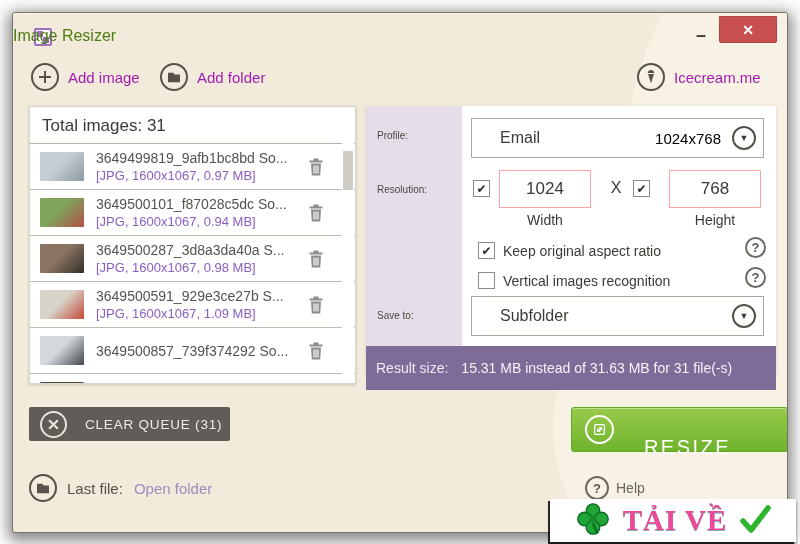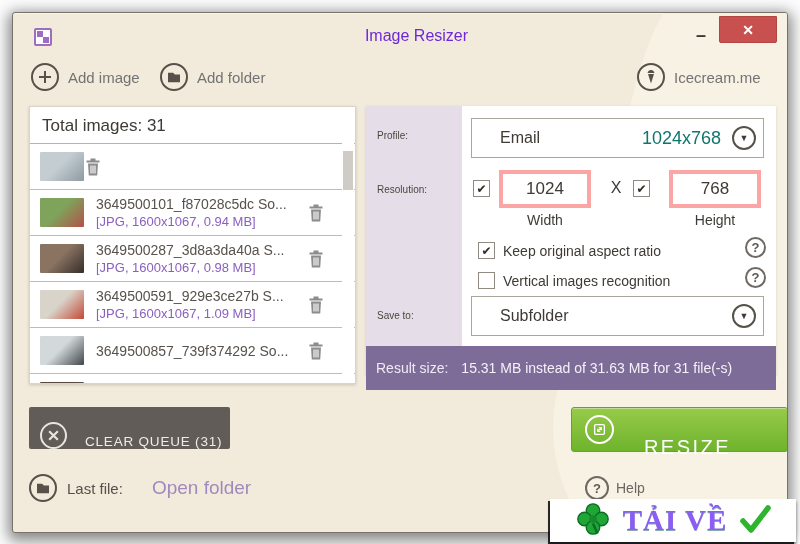--- a/index.html
+++ b/index.html
@@ -17,34 +17,34 @@
   .swirl { position: absolute; background: #f8f2e4; z-index: 0; }
   .swirl-a { left: 610px; top: -120px; width: 360px; height: 520px; border-radius: 48% 52% 40% 60%; transform: rotate(16deg); }
   .swirl-b { left: 540px; top: 250px; width: 330px; height: 330px; border-radius: 50%; }
   .layer { position: absolute; inset: 0; z-index: 1; }
 
   
   .app-icon { position: absolute; left: 21px; top: 15px; width: 18px; height: 18px;
     border: 2px solid #9e6cc0; background: #fff; border-radius: 2px; }
   .app-icon i { position: absolute; background: #9e6cc0; width: 6px; height: 6px; display: block; }
   .app-icon .c1 { left: 1px; top: 1px; } .app-icon .c2 { right: 1px; bottom: 1px; }
-  .title { position: absolute; left: 0; right: 0; top: 14px; text-align: center;
-    font-size: 16px; color: #6d28d9; padding-left: 33px; }
+  .title { position: absolute; left: 0; right: 0; top: 14px; 
+    font-size: 16px; color: #4d7c0f; }
   .min-btn { position: absolute; left: 681px; top: 17px; width: 14px; height: 14px;
     font-size: 18px; font-weight: bold; color: #3a3732; line-height: 10px; text-align: center; cursor: default; }
   .close-btn { position: absolute; left: 706px; top: 3px; width: 58px; height: 27px;
     background: #c8504e; border: 1px solid #b04543; border-radius: 0 0 2px 2px;
     color: #fff; font-size: 14px; font-weight: bold; display: grid; place-items: center; }
 
   
   .tool { position: absolute; top: 48px; height: 32px; display: flex; align-items: center; gap: 9px; }
   .tool-add-image { left: 18px; } .tool-add-folder { left: 147px; } .tool-brand { left: 624px; }
   .circle-ico { width: 28px; height: 28px; border: 2px solid #565249; border-radius: 50%;
     display: grid; place-items: center; flex: 0 0 auto; background: transparent; }
-  .tool span.lbl { font-size: 15px; color: #737373; }
+  .tool span.lbl { font-size: 15px; color: #a21caf; }
 
   
   .queue { position: absolute; left: 16px; top: 93px; width: 327px; height: 278px;
     background: #fff; border: 1px solid #d9d4ca; box-shadow: 0 1px 3px rgba(90,85,75,.25); overflow: hidden; }
   .q-header { margin: 9px 12px 7px; font-size: 17px; color: #3e3a35; }
   .q-list { border-top: 1px solid #b8b4ac; }
   .q-item { height: 46px; display: flex; align-items: center; padding: 0 6px 0 10px;
     border-bottom: 1px solid #c0bcb4; }
   .thumb-img { width: 44px; height: 29px; flex: 0 0 44px; border-radius: 1px; }
   .q-text { flex: 1; margin-left: 12px; overflow: hidden; }
@@ -58,71 +58,71 @@
   .settings { position: absolute; left: 353px; top: 93px; width: 410px; height: 269px;
     background: #e5dee9; box-shadow: 0 1px 3px rgba(90,85,75,.2); }
   .s-label { position: absolute; left: 11px; font-size: 10px; color: #4a463f; }
   .lbl-profile { top: 24px; } .lbl-resolution { top: 78px; } .lbl-saveto { top: 204px; }
   .controls { position: absolute; left: 96px; top: 0; width: 314px; height: 240px; background: #fff; }
   .dd { position: absolute; border: 1px solid #aaa59d; background: #fff;
     display: flex; align-items: center; padding: 0 7px 0 28px; }
   .dd-profile { left: 9px; top: 12px; width: 293px; height: 40px; }
   .dd-saveto { left: 9px; top: 190px; width: 293px; height: 40px; }
   .dd-value { flex: 1; font-size: 16px; color: #3e3a35; }
-  .dd-size { font-size: 18px; color: #0f766e; margin-right: 11px; }
+  .dd-size { font-size: 15px; color: #000000; margin-right: 11px; }
   .dd-arrow { width: 24px; height: 24px; border: 2px solid #565249; border-radius: 50%;
     display: grid; place-items: center; font-size: 9px; color: #3e3a35; }
   .cb { position: absolute; width: 17px; height: 17px; border: 1px solid #8f8a82; background: #fff;
     display: grid; place-items: center; font-size: 12px; color: #2f2b27; line-height: 1; }
   .cb-w { left: 11px; top: 74px; } .cb-h { left: 171px; top: 74px; }
   .cb-keep { left: 16px; top: 136px; } .cb-vert { left: 16px; top: 166px; }
-  .num-input { position: absolute; top: 64px; width: 92px; height: 38px; border: 4px solid #fca5a5;
+  .num-input { position: absolute; top: 64px; width: 92px; height: 38px; border: 1px solid #fca5a5;
     text-align: center; font-size: 17px; color: #3e3a35; font-family: "Liberation Sans", sans-serif; background: #fff; }
   .in-w { left: 37px; } .in-h { left: 207px; }
   .x-sep { position: absolute; left: 143px; top: 73px; width: 22px; text-align: center; font-size: 16px; color: #3e3a35; }
   .dim-lbl { position: absolute; top: 106px; width: 92px; text-align: center; font-size: 14px; color: #3e3a35; }
   .dim-w { left: 37px; } .dim-h { left: 207px; }
   .ck-lbl { position: absolute; font-size: 14px; color: #3e3a35; }
   .ck-keep { left: 41px; top: 137px; } .ck-vert { left: 41px; top: 167px; }
   .q-circle { position: absolute; width: 21px; height: 21px; border: 2px solid #6e6962; border-radius: 50%;
     display: grid; place-items: center; font-size: 13px; font-weight: bold; color: #5d5851; }
   .qc-1 { left: 283px; top: 131px; } .qc-2 { left: 283px; top: 161px; }
   .result { position: absolute; left: 0; top: 240px; width: 410px; height: 44px; background: #7e6c98;
     display: flex; align-items: center; }
   .result .r-lbl { margin-left: 10px; font-size: 14px; color: #efeaf4; }
   .result .r-val { margin-left: 13px; font-size: 14px; color: #f5f1f9; }
 
   
-  .clear-btn { position: absolute; left: 16px; top: 394px; width: 201px; height: 42px; background: #615c57;
-    border-radius: 2px; display: flex; align-items: flex-end; color: #efece5; }
+  .clear-btn { position: absolute; left: 16px; top: 394px; width: 201px; height: 34px; background: #615c57;
+    border-radius: 2px; display: flex; align-items: center; color: #efece5; }
   .clear-btn .circle-ico { border-color: #e9e5dd; width: 27px; height: 27px; margin-left: 11px; }
   .clear-btn .lbl { margin-left: 18px; font-size: 13.5px; letter-spacing: .8px; }
   .resize-btn { position: absolute; left: 558px; top: 394px; width: 217px; height: 45px;
     background: linear-gradient(#97cb49, #6fb32c); border: 1px solid #63a526; border-radius: 3px;
     display: flex; align-items: center; color: #fff; box-shadow: inset 0 1px 0 rgba(255,255,255,.4); }
   .resize-btn .circle-ico { border-color: #fff; width: 29px; height: 29px; margin-left: 13px; }
   .resize-btn .lbl { flex: 1; text-align: center; margin-right: 26px; font-size: 20px; letter-spacing: 2.5px; margin-top: 35px; }
 
   
   .foot { position: absolute; display: flex; align-items: center; }
   .lastfile { left: 16px; top: 461px; gap: 10px; }
   .lastfile .lbl { font-size: 15px; color: #55504b; }
-  .lastfile .link { font-size: 19px; color: #a289bd; margin-left: 19px; }
+  .lastfile .link { font-size: 15px; color: #a289bd; margin-left: 1px; }
   .helpfoot { left: 572px; top: 463px; gap: 7px; }
   .setfoot { left: 642px; top: 463px; gap: 7px; margin-top: 36px; }
   .foot .small-circle { width: 24px; height: 24px; border: 2px solid #6e6962; border-radius: 50%;
     display: grid; place-items: center; font-size: 13px; font-weight: bold; color: #5d5851; }
   .foot .f-lbl { font-size: 14px; color: #6b665e; }
 
   
   .wm { position: absolute; left: 550px; top: 499px; width: 246px; height: 43px; background: #fff;
     z-index: 5; display: flex; align-items: center; justify-content: center; gap: 12px;
     box-shadow: -2px 2px 0 rgba(10,10,10,.85), 0 3px 3px rgba(0,0,0,.5); }
   .wm-text { font-family: "Liberation Serif", serif; font-weight: bold; font-size: 29px;
-    color: #8b5cf6; letter-spacing: 1px; text-shadow: 0 1px 0 #8aa; }
+    color: #ec4899; letter-spacing: 1px; text-shadow: 0 1px 0 #8aa; }
 </style>
 </head>
 <body>
 
 <div class="window">
   <div class="swirl swirl-a"></div>
   <div class="swirl swirl-b"></div>
   <div class="layer">
 
     <div class="app-icon">
@@ -156,20 +156,24 @@
           </svg>
       </span>
       <span class="lbl">Icecream.me</span>
     </div>
 
     <div class="queue">
       <div class="q-header">Total images: 31</div>
       <div class="q-list" id="queue-list">
   <div class="q-item">
     <div class="thumb-img" style="background: linear-gradient(135deg, rgb(195, 205, 210) 45%, rgb(142, 154, 161));"></div>
+    <div class="q-text">
+      <div class="q-name">3649499819_9afb1bc8bd So...</div>
+      <div class="q-info">[JPG, 1600x1067, 0.97 MB]</div>
+    </div>
     <span class="trash">
       <svg width="18" height="20" viewBox="0 0 18 20">
         <path d="M6.5 2.5h5M2.5 4.5h13" stroke="#8c8c8c" stroke-width="2" fill="none"></path>
         <path d="M4 6.5h10l-.8 12H4.8z" fill="#8c8c8c"></path>
         <path d="M7 8.5v8M9 8.5v8M11 8.5v8" stroke="#fff" stroke-width="1.1"></path>
       </svg>
     </span>
   </div>
 
   <div class="q-item">

